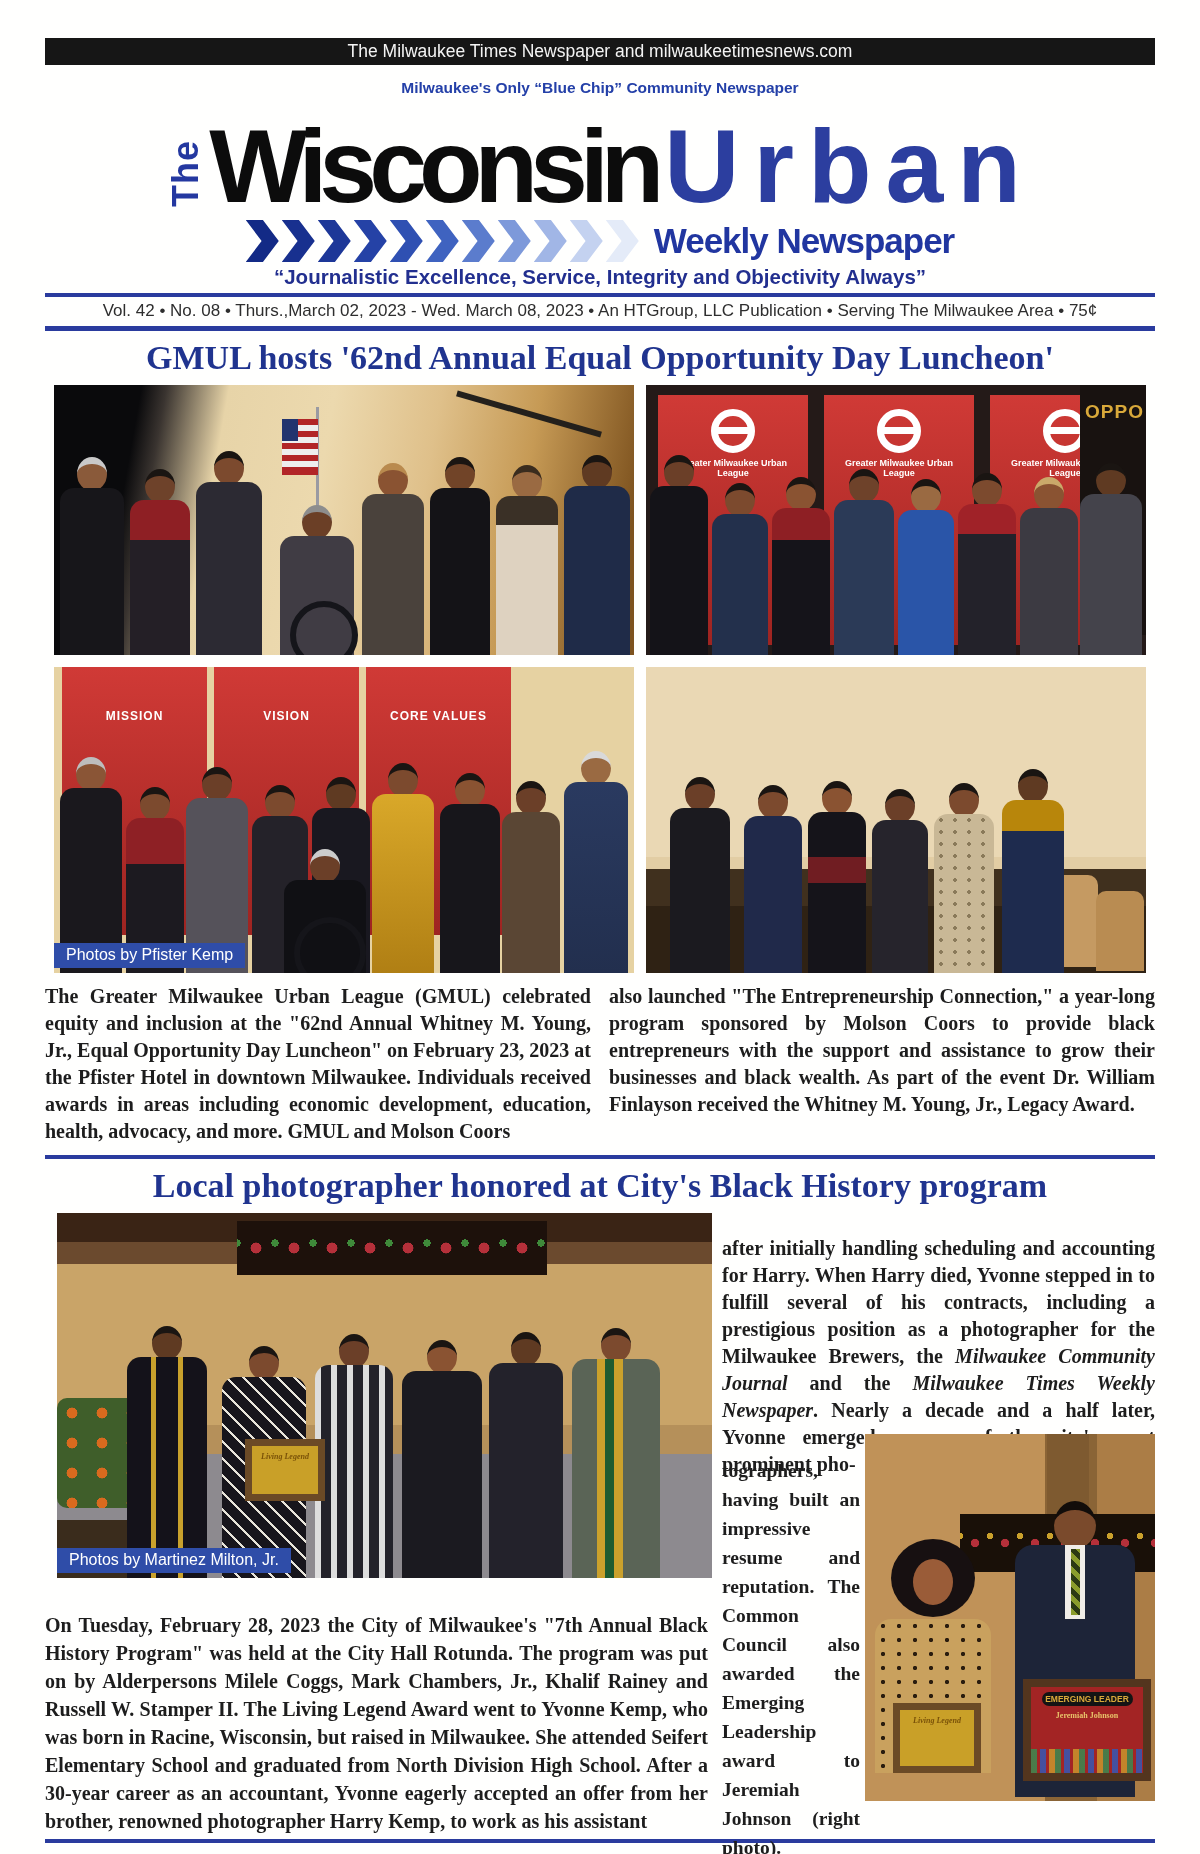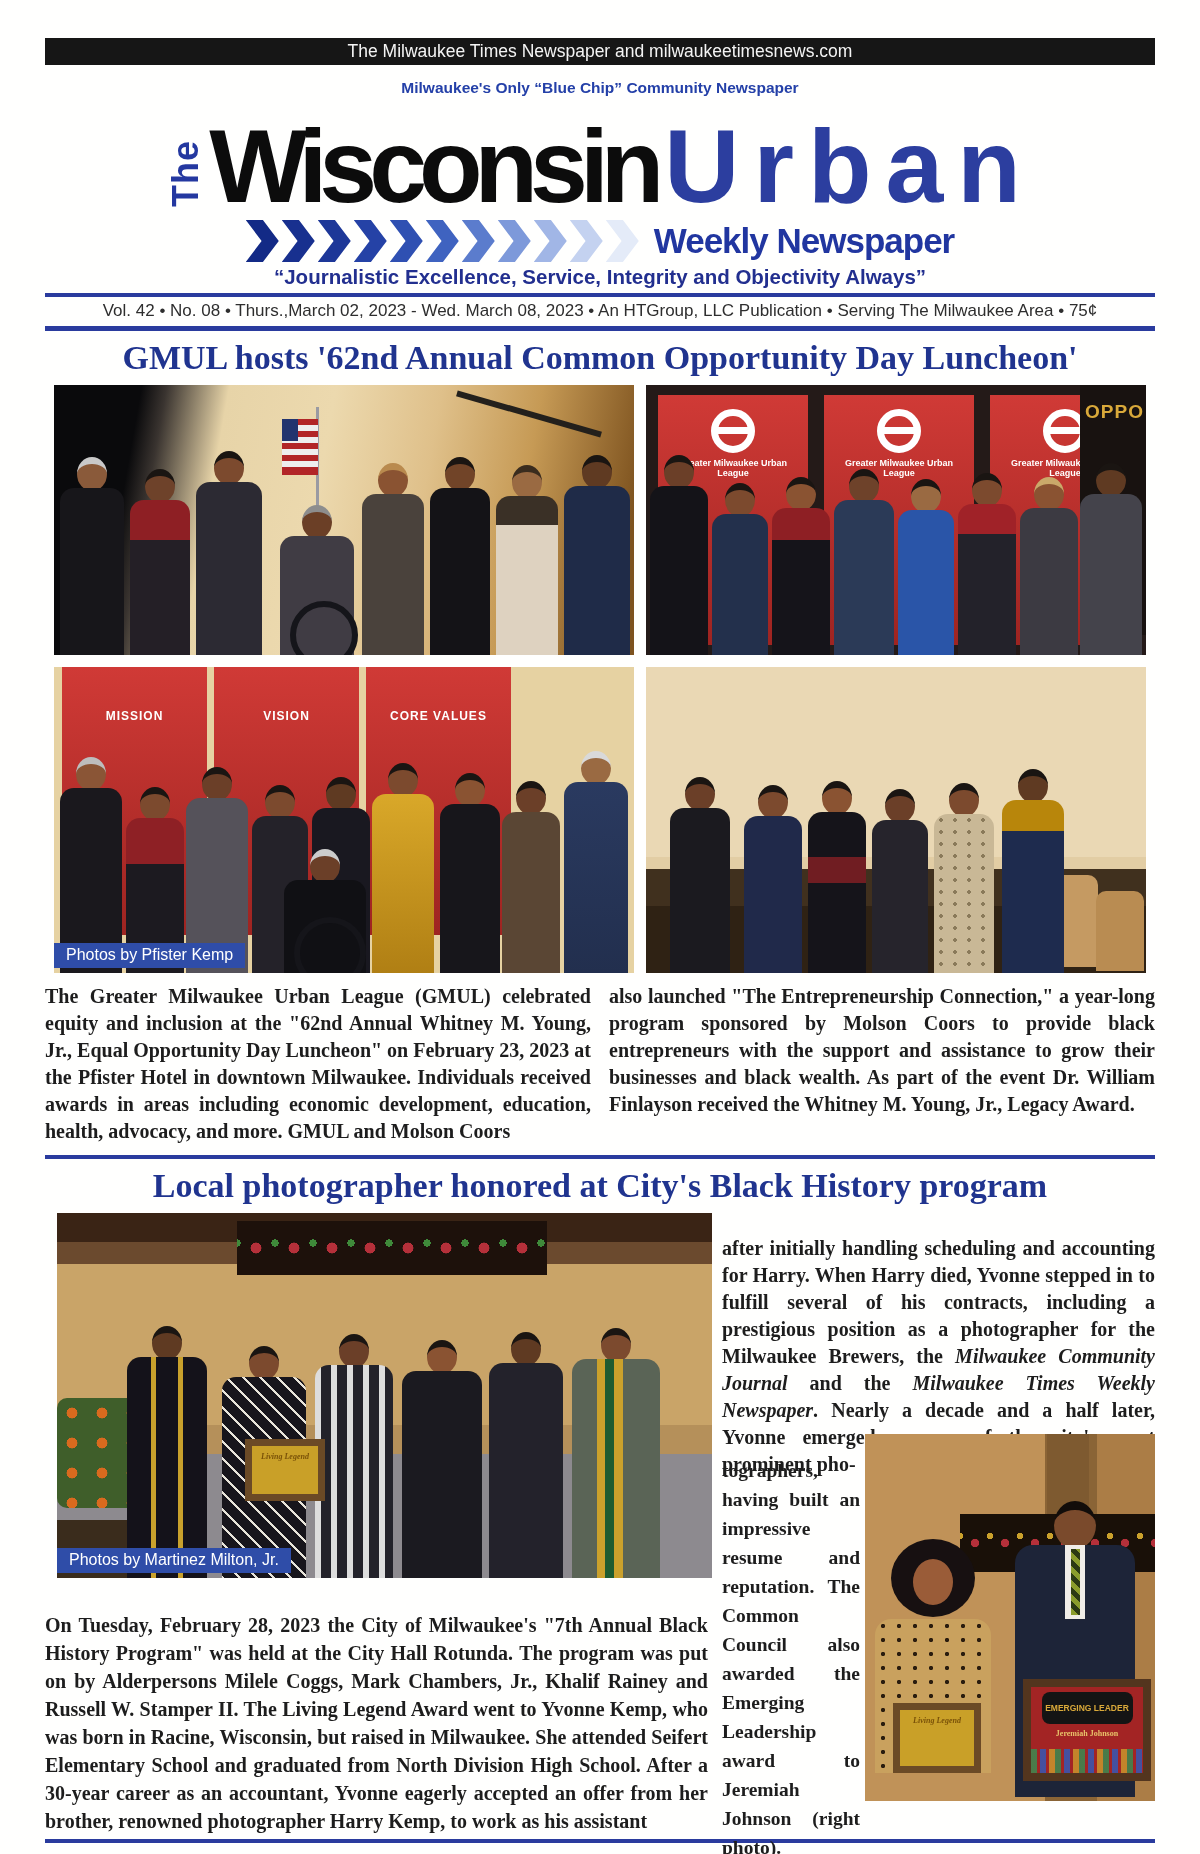--- a/index.html
+++ b/index.html
@@ -89,21 +89,21 @@
     <span class="chev" style="background:#7d99da"></span>
     <span class="chev" style="background:#a1b6e6"></span>
     <span class="chev" style="background:#c4d2f0"></span>
     <span class="chev" style="background:#e4ebf8"></span>
     <span class="weekly">Weekly Newspaper</span>
   </div>
   <div class="tagline">“Journalistic Excellence, Service, Integrity and Objectivity Always”</div>
 
   <div class="volrow">Vol. 42  •  No. 08 • Thurs.,March 02, 2023 - Wed. March 08, 2023  •  An HTGroup, LLC Publication • Serving The Milwaukee Area  •  75¢</div>
 
-  <div class="headline">GMUL hosts '62nd Annual Common Opportunity Day Luncheon'</div>
+  <div class="headline">GMUL hosts '62nd Annual Equal Opportunity Day Luncheon'</div>
 
   <div class="photogrid">
 
     <div class="ph" style="background:linear-gradient(100deg,#0a0a0c 0%,#0a0a0c 14%,#3a3430 18%,#e7d4a8 28%,#ecd9ae 45%,#dfc08a 62%,#c69a55 78%,#7e531f 96%);">
       <div style="position:absolute;left:262px;top:22px;width:3px;height:150px;background:#9a9aa2;"></div>
       <div style="position:absolute;left:228px;top:34px;width:36px;height:56px;
            background:linear-gradient(180deg,#b22527 0 6px,#eee 6px 12px,#b22527 12px 18px,#eee 18px 24px,#b22527 24px 30px,#eee 30px 36px,#b22527 36px 42px,#eee 42px 48px,#b22527 48px);"></div>
       <div style="position:absolute;left:228px;top:34px;width:16px;height:22px;background:#22346e;"></div>
       <div style="position:absolute;left:400px;top:26px;width:150px;height:6px;background:#23201c;transform:rotate(16deg);"></div>
       <div class="fig" style="left:6px;width:64px;height:198px;">
@@ -350,21 +350,21 @@
         <div style="width:42px;height:48px;border-radius:50%;background:#7a4a2c;border-top:9px solid #120d0a;box-sizing:border-box;margin:0 auto;"></div>
         <div style="position:relative;width:120px;height:252px;margin:-4px auto 0;border-radius:18px 18px 0 0;background:#1d2438;">
           <div style="position:absolute;left:50px;top:0;width:20px;height:74px;background:#f0ede8;"></div>
           <div style="position:absolute;left:56px;top:4px;width:9px;height:66px;
                background:repeating-linear-gradient(45deg,#8a9c2c 0 5px,#2c3a14 5px 10px);"></div>
         </div>
       </div>
       <div style="position:absolute;left:158px;bottom:20px;width:112px;height:86px;
            background:#a32424;border:8px solid #53351e;box-sizing:content-box;">
         <div style="width:91px;margin:5px auto 0;background:#141414;border-radius:8px;color:#d9a93a;
-                    font-family:'Liberation Sans',sans-serif;font-weight:bold;font-size:8.5px;text-align:center;padding:11px 0;">EMERGING LEADER</div>
+                    font-family:'Liberation Sans',sans-serif;font-weight:bold;font-size:8.5px;text-align:center;padding:2px 0;">EMERGING LEADER</div>
         <div style="color:#e8c36a;font-family:'Liberation Serif',serif;font-size:8px;text-align:center;margin-top:5px;font-weight:bold;">Jeremiah Johnson</div>
         <div style="position:absolute;left:0;bottom:0;width:100%;height:24px;
              background:repeating-linear-gradient(90deg,#3a8a50 0 6px,#a32424 6px 9px,#3458b5 9px 15px,#a32424 15px 18px,#c9952c 18px 24px);opacity:.85;"></div>
       </div>
     </div>
 
     <p class="bodytxt a2bottom">On Tuesday, February 28, 2023 the City of Milwaukee's "7th Annual Black History Program" was held at the City Hall Rotunda.  The program was put on by Alderpersons Milele  Coggs, Mark Chambers, Jr., Khalif Rainey and Russell W. Stamper II.  The Living Legend Award went to Yvonne Kemp, who was born in Racine, Wisconsin, but raised in Milwaukee. She attended Seifert Elementary School and graduated from North Division High School. After a 30-year career as an accountant, Yvonne eagerly accepted an offer from her brother, renowned photographer Harry Kemp, to work as his assistant</p>
   </div>
 
   <div class="footer">

